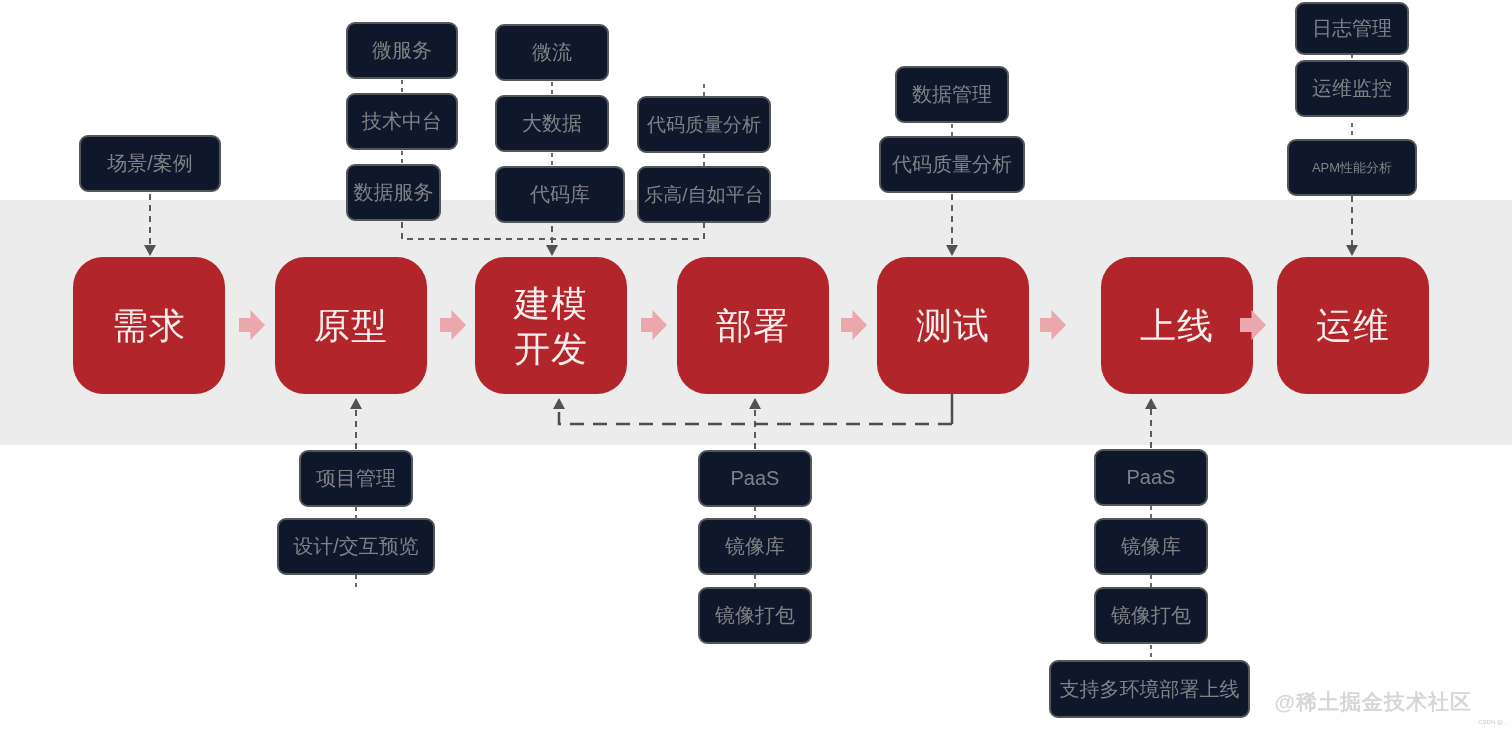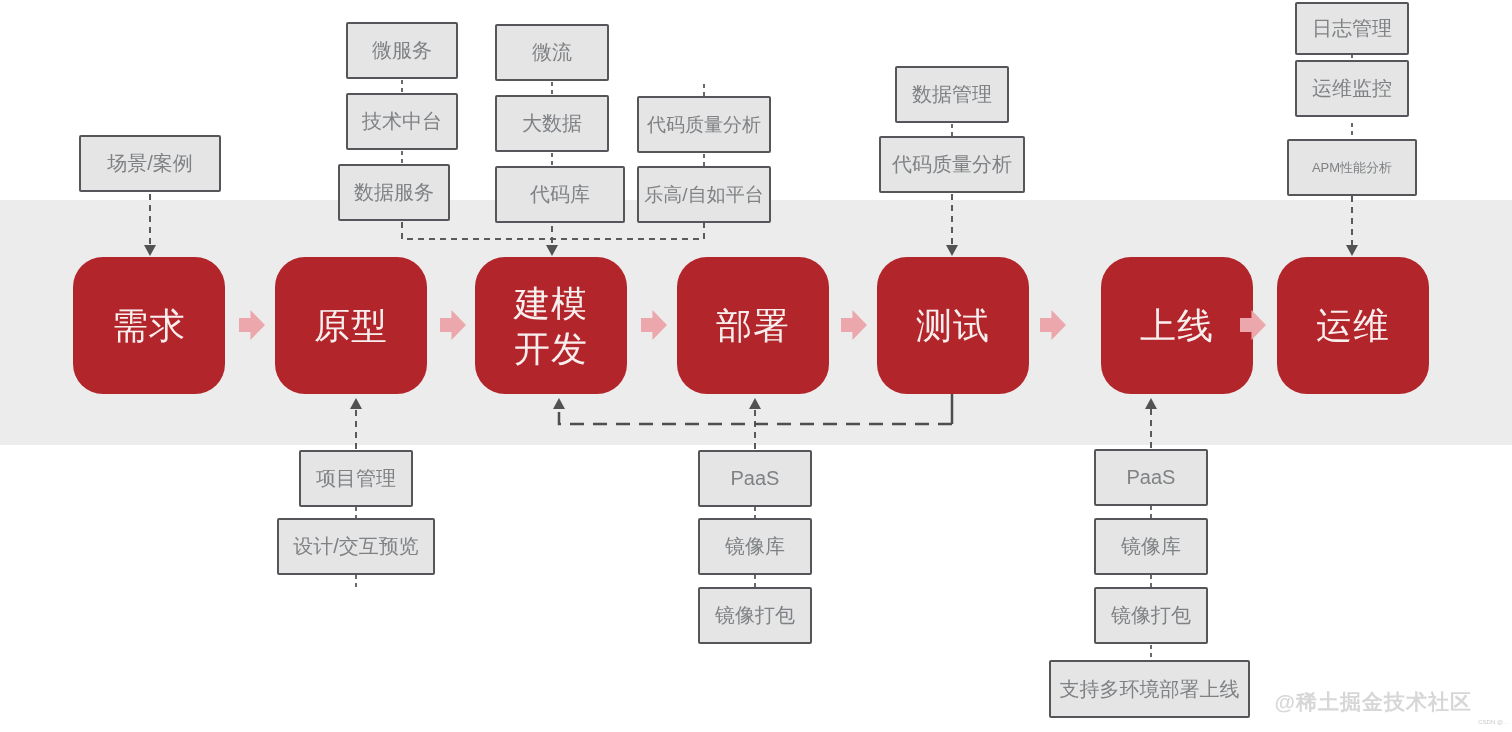--- a/index.html
+++ b/index.html
@@ -7,21 +7,21 @@
     position:relative;width:1512px;height:732px;background:#ffffff;overflow:hidden;
     font-family:"Liberation Sans","DejaVu Sans",sans-serif;
   }
   .band{
     position:absolute;left:0;top:200px;width:1512px;height:245px;
     background:#ececec;
   }
   .overlay{position:absolute;left:0;top:0;z-index:1;}
   .node{
     position:absolute;height:57px;z-index:2;box-sizing:border-box;
-    background:#e5e5e5;border:2.5px solid #55565a;border-radius:2px;
+    background:#0f172a;border:2.5px solid #55565a;border-radius:9px;
     display:flex;align-items:center;justify-content:center;
     color:#7f8285;font-size:20px;white-space:nowrap;
   }
   .stage{
     position:absolute;top:257px;width:152px;height:137px;z-index:2;
     background:#b2252a;border-radius:30px;
     display:flex;align-items:center;justify-content:center;text-align:center;
     color:#f8eeee;font-size:36px;letter-spacing:1px;line-height:1.25;
     white-space:pre-line;
   }
@@ -88,21 +88,21 @@
   <div class="flow-arrow" style="left:440px"></div>
   <div class="flow-arrow" style="left:641px"></div>
   <div class="flow-arrow" style="left:841px"></div>
   <div class="flow-arrow" style="left:1040px"></div>
   <div class="flow-arrow" style="left:1240px"></div>
 
   <div class="node" style="left:79px;top:135px;width:142px">场景/案例</div>
 
   <div class="node" style="left:346px;top:22px;width:112px">微服务</div>
   <div class="node" style="left:346px;top:93px;width:112px">技术中台</div>
-  <div class="node" style="left:338px;top:164px;width:112px">数据服务</div>
+  <div class="node" style="left:346px;top:164px;width:95px">数据服务</div>
 
   <div class="node" style="left:495px;top:24px;width:114px">微流</div>
   <div class="node" style="left:495px;top:95px;width:114px">大数据</div>
   <div class="node" style="left:495px;top:166px;width:130px">代码库</div>
 
   <div class="node" style="left:637px;top:96px;width:134px;font-size:19px">代码质量分析</div>
   <div class="node" style="left:637px;top:166px;width:134px;font-size:19px">乐高/自如平台</div>
 
   <div class="node" style="left:895px;top:66px;width:114px">数据管理</div>
   <div class="node" style="left:879px;top:136px;width:146px">代码质量分析</div>

